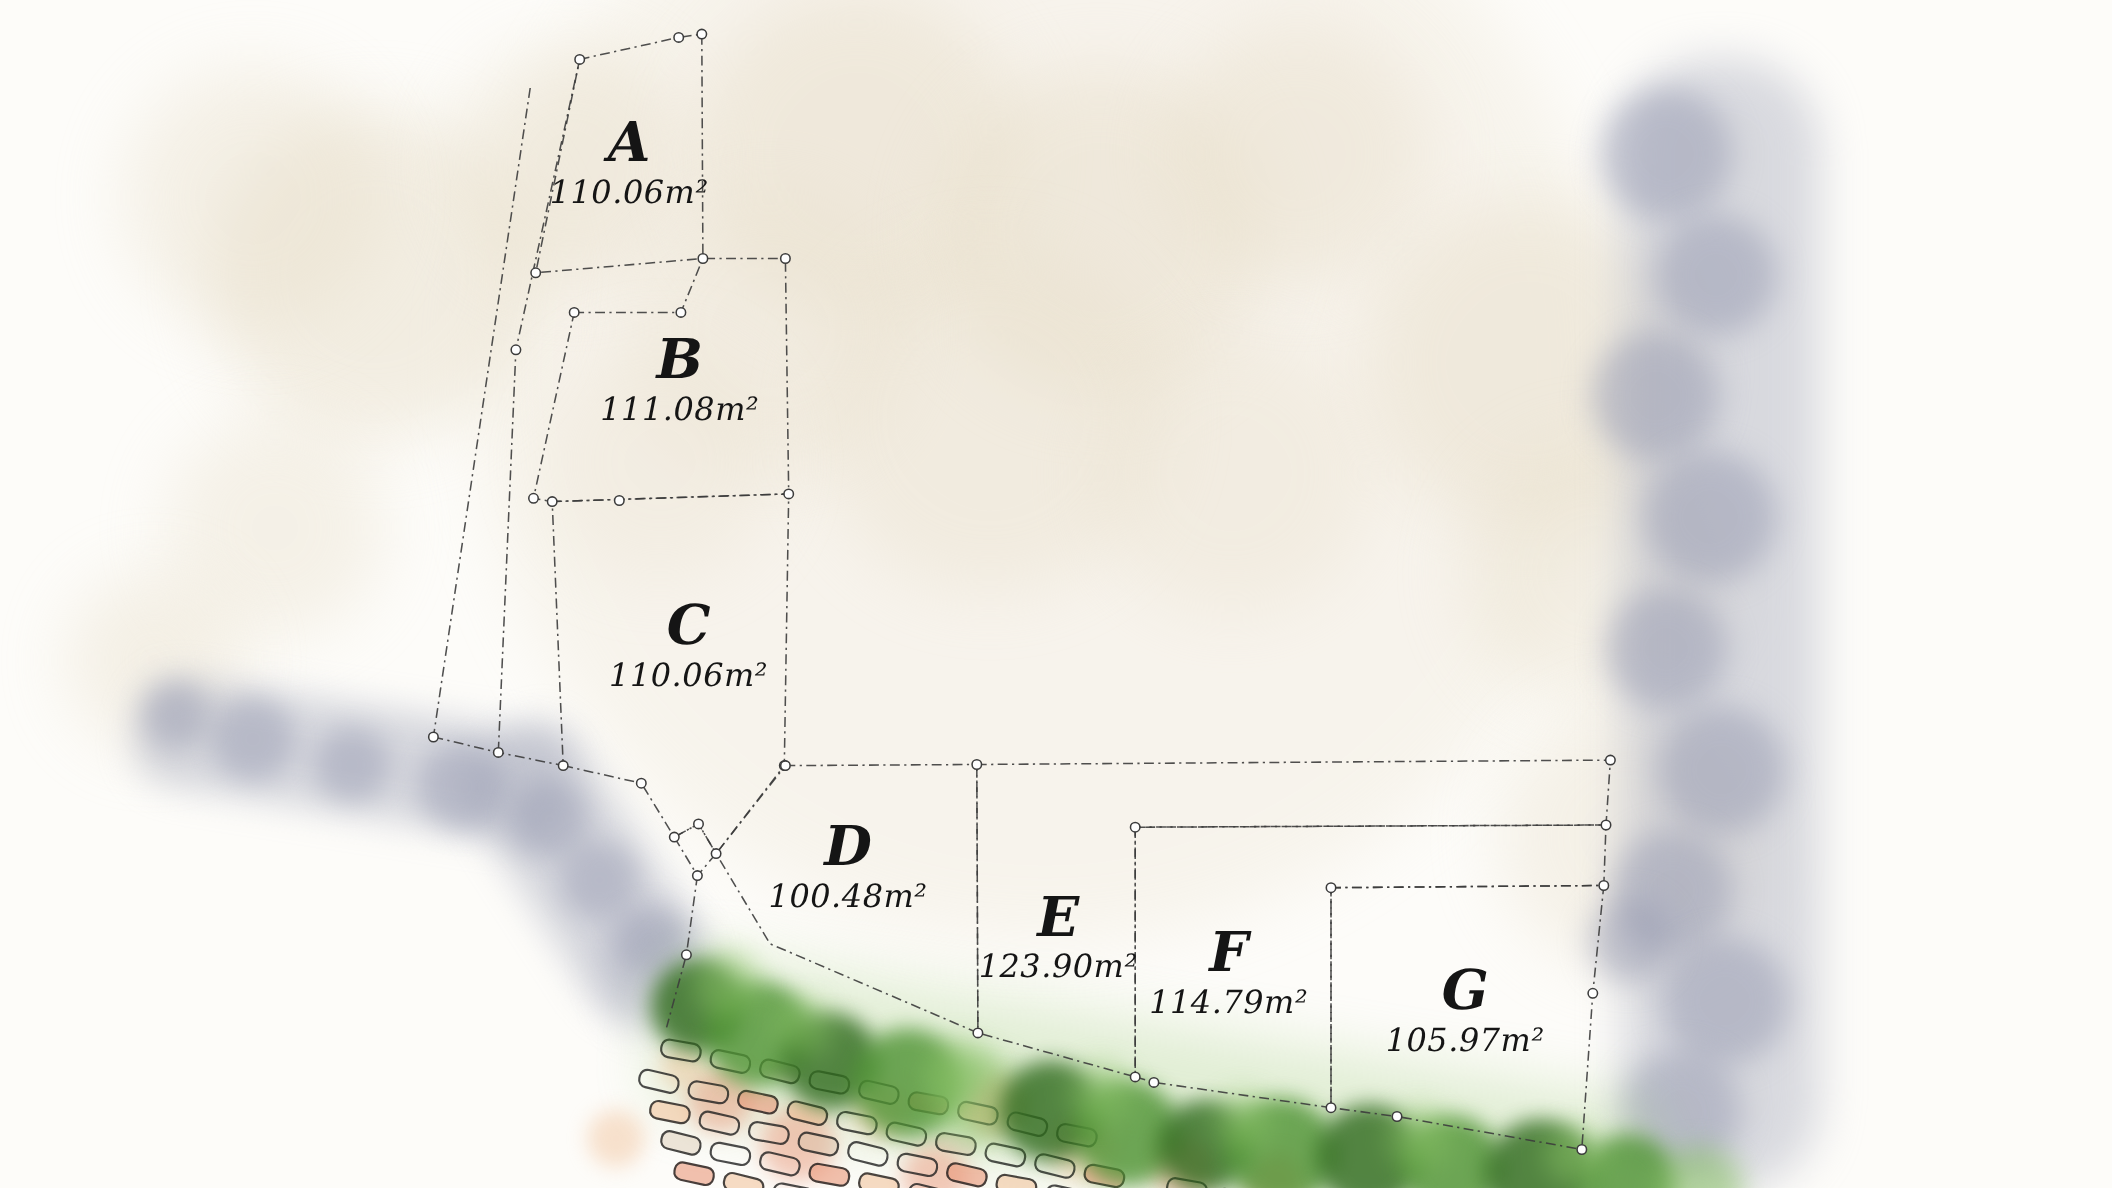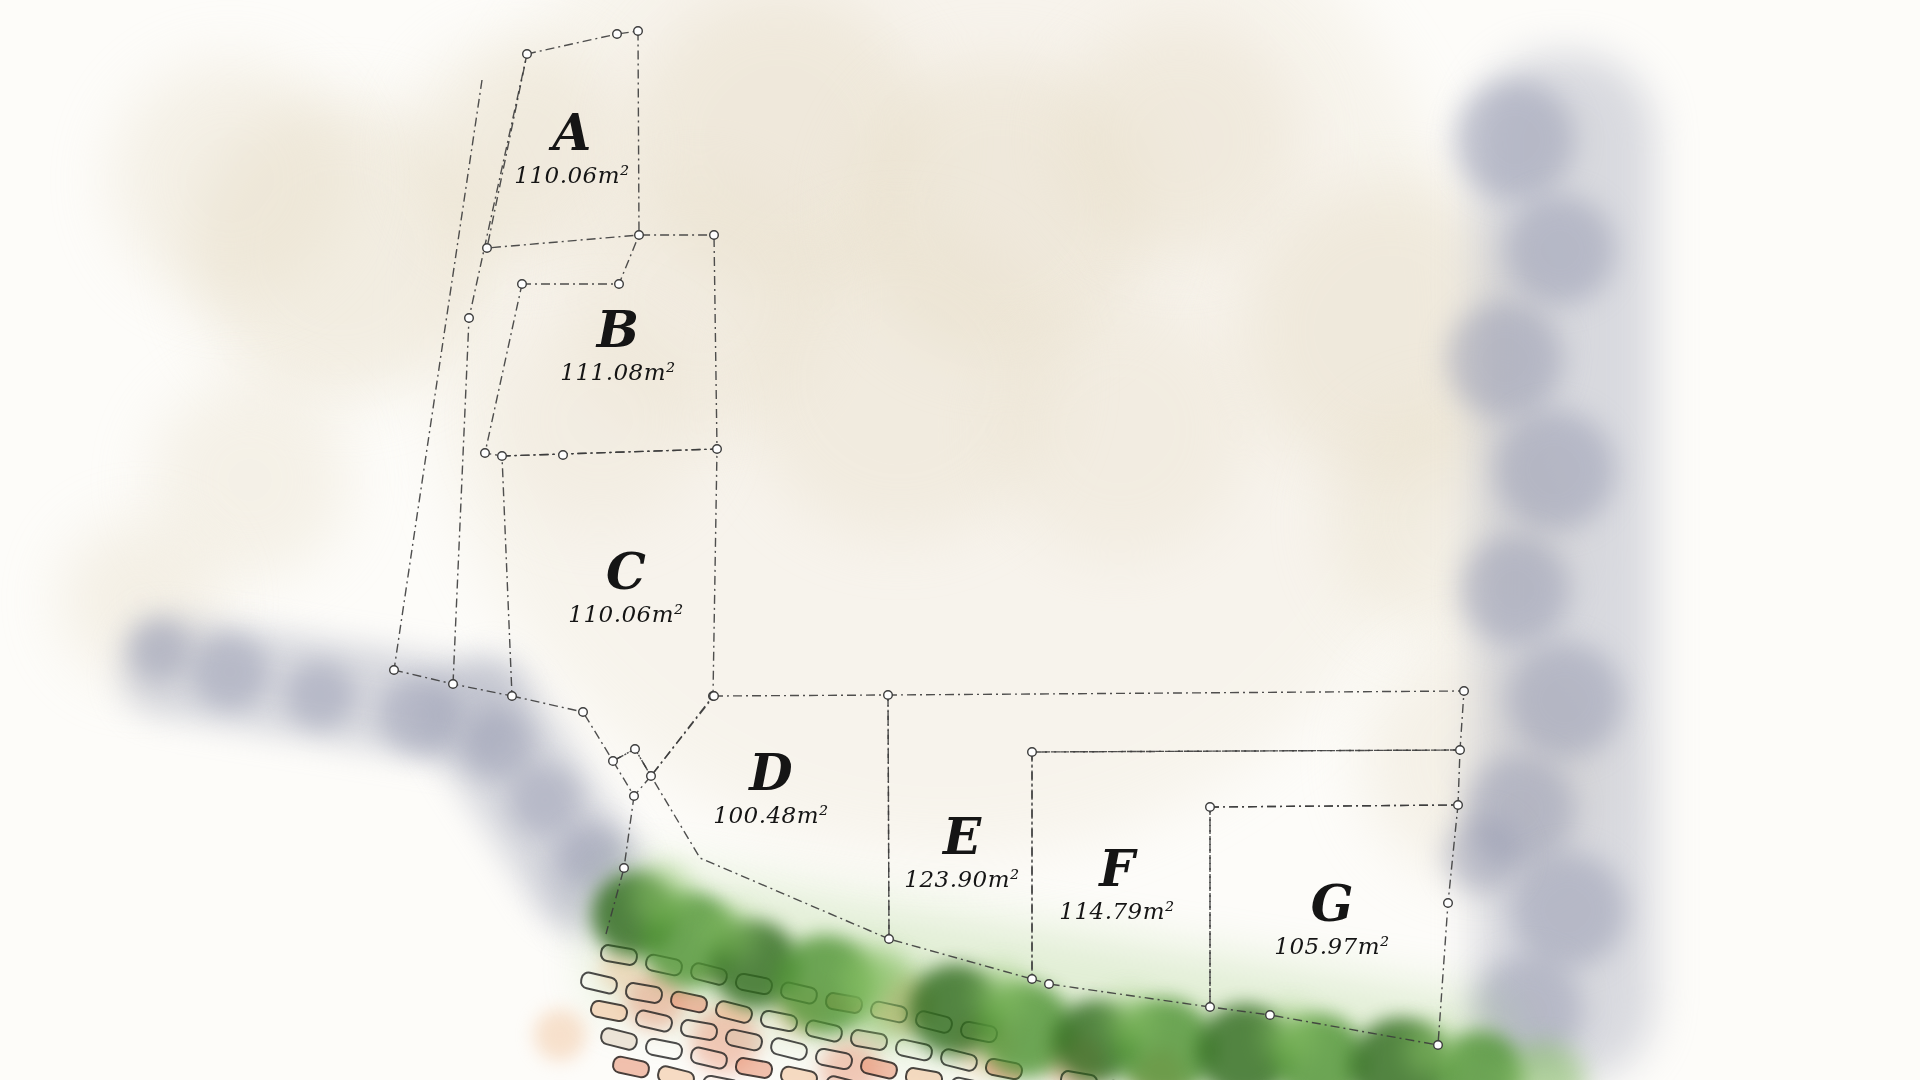--- a/index.html
+++ b/index.html
@@ -14,21 +14,21 @@
   .brick{
     position:absolute;border:2px solid rgba(25,25,25,.78);
     border-radius:8px;width:38px;height:18px;box-sizing:border-box;
   }
   #plan-svg{position:absolute;left:0;top:0;}
   .plot-label{
     position:absolute;text-align:center;transform:translate(-50%,-50%);
     color:#151515;font-style:italic;pointer-events:none;white-space:nowrap;
   }
   .plot-letter{font-size:50px;line-height:1;font-weight:bold;}
-  .plot-area{font-size:23px;line-height:1.1;margin-top:5px;letter-spacing:.5px;}
+  .plot-area{font-size:29px;line-height:1.1;margin-top:5px;letter-spacing:.5px;}
 </style>
 </head>
 <body>
 
 <div id="stage">
   <div id="art">
       <div class="blob" style="left: 430px; top: -180px; width: 1040px; height: 1040px; background: rgb(232, 223, 203); opacity: 0.28; filter: blur(30px);"></div>
       <div class="blob" style="left: 190px; top: 100px; width: 300px; height: 300px; background: rgb(232, 223, 203); opacity: 0.5; filter: blur(30px);"></div>
       <div class="blob" style="left: 410px; top: 40px; width: 220px; height: 220px; background: rgb(232, 223, 203); opacity: 0.45; filter: blur(30px);"></div>
       <div class="blob" style="left: 630px; top: -10px; width: 300px; height: 300px; background: rgb(232, 223, 203); opacity: 0.5; filter: blur(30px);"></div>

